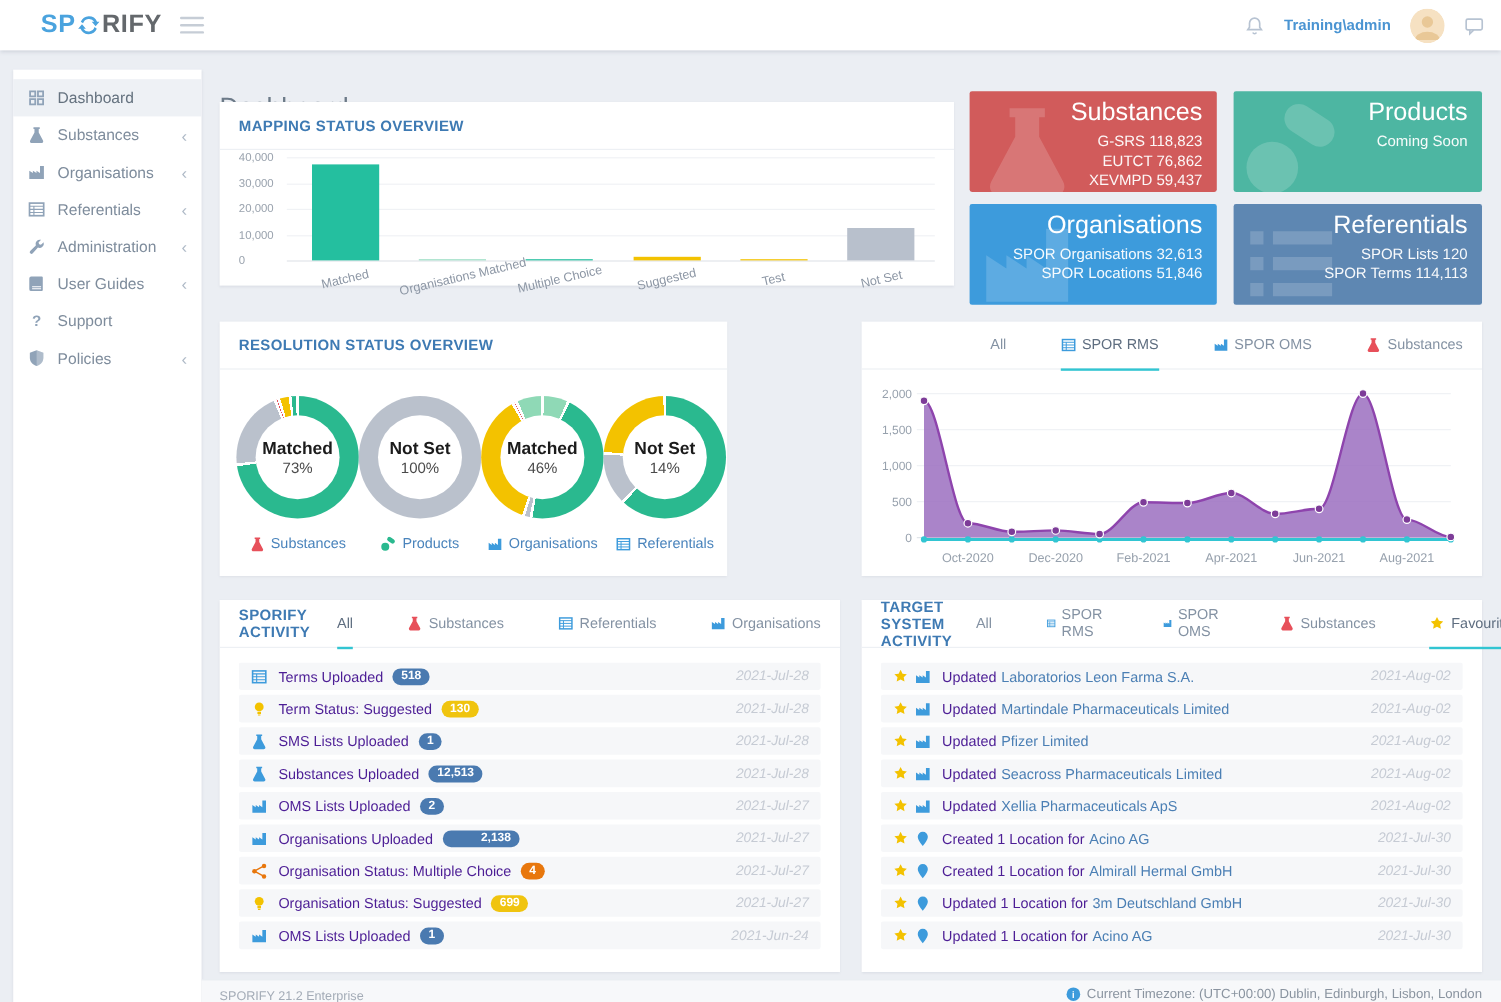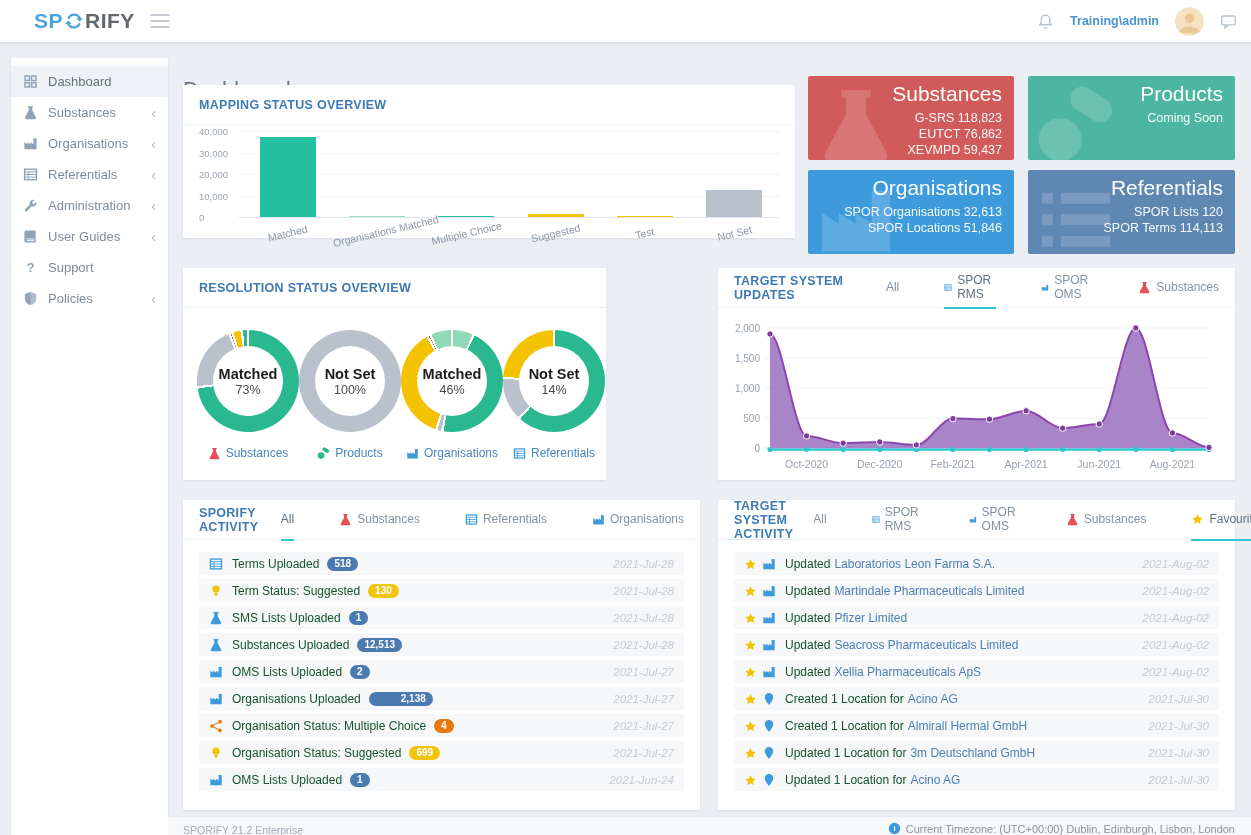--- a/index.html
+++ b/index.html
@@ -96,21 +96,21 @@
   .line-area { position:absolute; left:12px; top:48px;text-align:center; }
 
   
   .list { position:absolute; left:16px; right:16px; top:52px; bottom:6px; overflow:hidden; }
   .row { height:23px; margin-bottom:4px; background:#f6f7f9; border-radius:2px;
          display:flex; align-items:center; padding:0 10px; cursor:pointer; }
   .row .r-ico { width:14px; height:14px; margin-right:9px; flex:none; }
   .row .r-ico svg { width:100%; height:100%; }
   .row .r-star { width:13px; height:13px; margin-right:5px; color:#f3c200; flex:none; }
   .row .r-star svg { width:100%; height:100%; }
-  .row .r-text { font-size:12px; color:#14532d; white-space:nowrap; }
+  .row .r-text { font-size:12px; color:#4c1d95; white-space:nowrap; }
   .row .r-link { font-size:12px; color:#4b7fb4; white-space:nowrap; margin-left:4px; }
   .badge { margin-left:8px; color:#fff; font-size:10px; font-weight:bold; border-radius:9px;
            padding:2px 7px; line-height:1; }
   .row .r-date { margin-left:auto; font-style:italic; font-size:11.5px; color:#c6cbd4; }
 
   
   .footer { position:absolute; left:168px; right:0; top:816px; height:30px; background:#f7f8fa;
             border-top:1px solid #e8ebf0; overflow:hidden; }
   .f-left { position:absolute; left:15px; top:7px; font-size:10.5px; color:#a4acb7; }
   .f-right { position:absolute; right:16px; top:5px; font-size:11px; color:#8a94a0;
@@ -353,21 +353,20 @@
               <path d="M1.7 5.2h12.6M5.6 5.2v8.4M1.7 8h12.6M1.7 10.8h12.6" stroke-width="1"></path>
             </svg></span>
           <span>Referentials</span>
         </div>
       </div>
     </div>
 </div>
 
 <div class="panel" id="panel-updates">
   <div class="panel-title-row">
-    <span class="panel-title">TARGET SYSTEM UPDATES</span>
     <span class="tabs" id="updates-tabs">
         <span class="tab">
           <span>All</span>
         </span>
         <span class="tab active">
           <span class="t-ico" style="color: rgb(61, 155, 220);"><svg viewBox="0 0 16 16" fill="none" stroke="currentColor">
               <rect x="1.7" y="2.4" width="12.6" height="11.2" stroke-width="1.5"></rect>
               <path d="M1.7 5.2h12.6M5.6 5.2v8.4M1.7 8h12.6M1.7 10.8h12.6" stroke-width="1"></path>
             </svg></span>
           <span>SPOR RMS</span>

